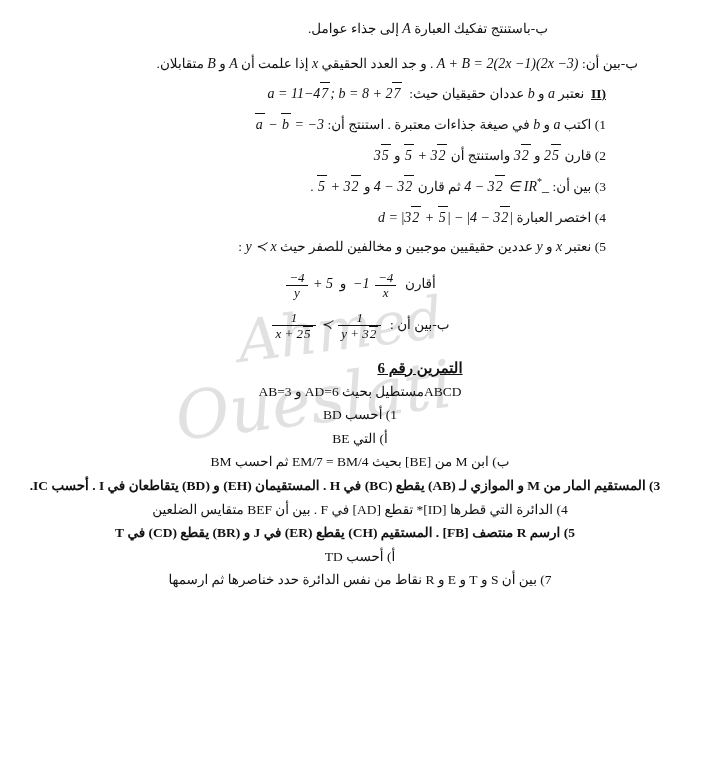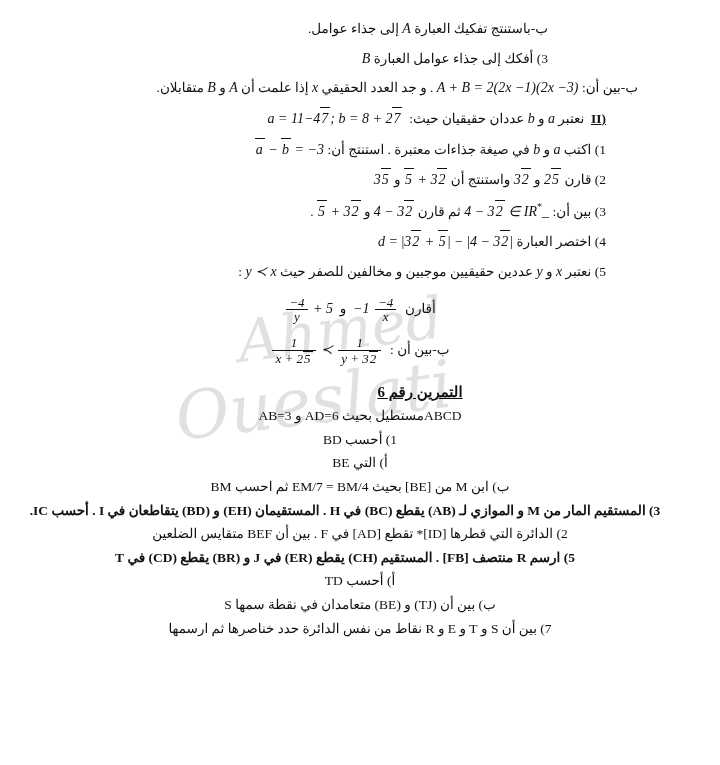--- a/index.html
+++ b/index.html
@@ -129,23 +129,20 @@
     <span>Ahmed</span>
     <span class="w2">Oueslati</span>
   </div>
 
   <div class="content">
 
     <div class="line indent-4">
       ب-باستنتج تفكيك العبارة&nbsp;<span class="math">A</span>&nbsp;إلى جذاء عوامل.
     </div>
     <div class="gap-sm"></div>
-    <div class="line indent-4">
-      3) أفكك إلى جذاء عوامل العبارة&nbsp;<span class="math">B</span>
-    </div>
     <div class="gap-sm"></div>
     <div class="line indent-2">
       ب-بين أن:&nbsp;<span class="math">A + B = 2(2x −1)(2x −3)</span>&nbsp;. و جد العدد الحقيقي&nbsp;<span class="math">x</span>&nbsp;إذا علمت أن&nbsp;<span class="math">A</span>&nbsp;و&nbsp;<span class="math">B</span>&nbsp;متقابلان.
     </div>
 
     <div class="gap-sm"></div>
 
     <div class="line indent-3">
       <span class="underline-head">(II</span>
       &nbsp;نعتبر&nbsp;<span class="math">a</span>&nbsp;و&nbsp;<span class="math">b</span>&nbsp;عددان حقيقيان حيث:
@@ -194,21 +191,20 @@
 
     <div class="ex-block">
       <div class="ex-title">التمرين رقم 6</div>
 
       <div class="line center">ABCDمستطيل بحيث AD=6 و AB=3</div>
 
       <div class="line center">1) أحسب BD</div>
       <div class="line center">أ) التي BE</div>
       <div class="line center">ب) ابن M من [BE] بحيث EM/7 = BM/4 ثم احسب BM</div>
       <div class="line indent-1 right-block">3) المستقيم المار من M و الموازي لـ (AB) يقطع (BC) في H . المستقيمان (EH) و (BD) يتقاطعان في I . أحسب IC.</div>
-      <div class="line center">2) الدائرة التي قطرها [ID]* تقطع [AD] في F . بين أن BEF متقايس الضلعين</div>
+      <div class="line center">4) الدائرة التي قطرها [ID]* تقطع [AD] في F . بين أن BEF متقايس الضلعين</div>
       <div class="line indent-1 right-block">5) ارسم R منتصف [FB] . المستقيم (CH) يقطع (ER) في J و (BR) يقطع (CD) في T</div>
       <div class="line center">أ) أحسب TD</div>
-      <div class="line center">ب) بين أن (TJ) و (BE) متعامدان في نقطة سمها S</div>
       <div class="line center">7) بين أن S و T و E و R نقاط من نفس الدائرة حدد خناصرها ثم ارسمها</div>
     </div>
 
   </div>
 </div>
 
 </body></html>

